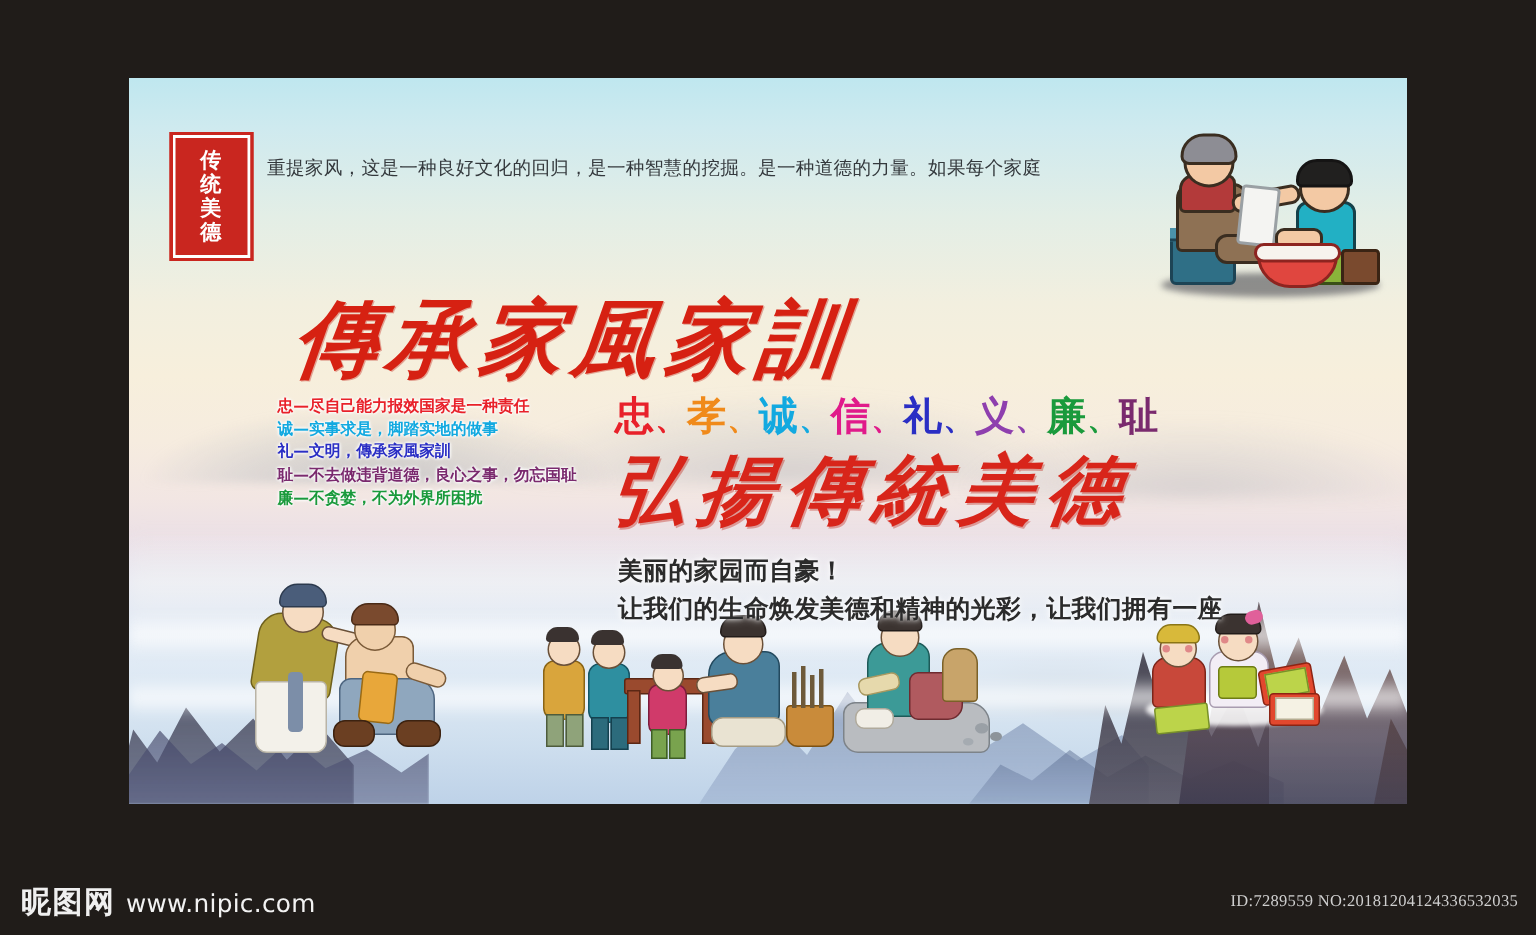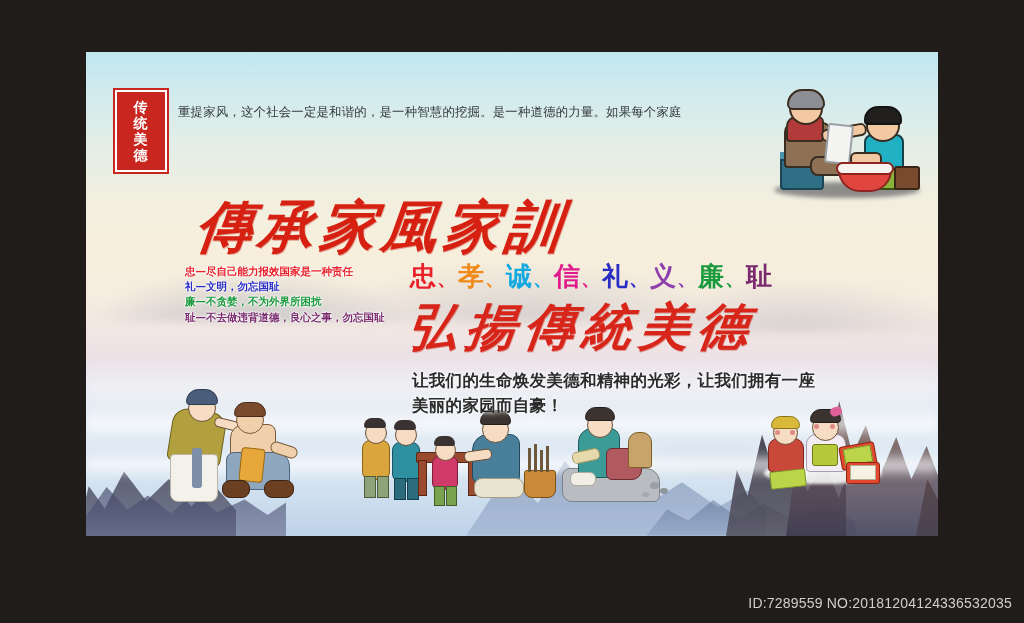--- a/index.html
+++ b/index.html
@@ -148,21 +148,21 @@
     color:#d8251a;letter-spacing:8px;
     font-style:italic;
     text-shadow:1px 1px 0 rgba(190,20,10,.35);
     transform:skewX(-7deg);
   }
 
   
   #virtues{
     position:absolute;left:410px;top:262px;
     font-size:26px;line-height:30px;font-weight:bold;
-    font-family:Liberation Serif, serif;
+    font-family:Liberation Sans, sans-serif;
     letter-spacing:1px;white-space:nowrap;
   }
   #virtues .v{display:inline-block;}
   #virtues .sep{display:inline-block;font-size:20px;}
 
   
   #vlist{
     position:absolute;left:185px;top:264px;width:230px;
   }
   #vlist .row{
@@ -194,22 +194,22 @@
   #wm .cn{
     color:#efefef;font-size:20px;font-weight:bold;letter-spacing:1px;
     font-family:"DejaVu Serif","Liberation Serif",serif;
   }
   #wm .url{
     color:#f2f2f2;font-size:16.5px;letter-spacing:.2px;
     font-family:"DejaVu Sans","Liberation Sans",sans-serif;
   }
   #idline{
     position:absolute;right:12px;top:595px;
-    color:#cfcfcf;font-size:14px;letter-spacing:.2px;
-    font-family:Liberation Sans, sans-serif;
+    color:#cfcfcf;font-size:11px;letter-spacing:.2px;
+    font-family:Liberation Serif, serif;
   }
 </style>
 </head>
 <body>
 
 <div id="stage">
 
   <div id="poster">
 
     <div class="wash m1"></div>
@@ -357,38 +357,43 @@
     </div>
 
     <div id="seal" style="left:27px;top:36px;">
       <span class="sc">传</span>
       <span class="sc">统</span>
       <span class="sc">美</span>
       <span class="sc">德</span>
     </div>
 
     <div id="intro" style="left:92px;top:48px;">
-      <p>重提家风，这个社会一定是和谐的，是一种智慧的挖掘。是一种道德的力量。如果每个家庭</p>
+      <p>重提家风，这是一种良好文化的回归，是一种智慧的挖掘。是一种道德的力量。如果每个家庭</p>
     </div>
 
     <div id="title1" style="left:110px;top:144px;">傳承家風家訓</div>
 
     <div id="vlist" style="left:99px;top:212px;">
       <div class="row" style="color: rgb(232, 33, 42);">忠—尽自己能力报效国家是一种责任</div>
-      <div class="row" style="color: rgb(42, 46, 196);">礼—文明，勿忘国耻</div>
+      <div class="row" style="color: rgb(18, 169, 224);">诚—实事求是，脚踏实地的做事</div>
+      <div class="row" style="color: rgb(42, 46, 196);">礼—文明，傳承家風家訓</div>
+      <div class="row" style="color: rgb(122, 42, 110);">耻—不去做违背道德，良心之事，勿忘国耻</div>
       <div class="row" style="color: rgb(26, 154, 60);">廉—不贪婪，不为外界所困扰</div>
-      <div class="row" style="color: rgb(122, 42, 110);">耻—不去做违背道德，良心之事，勿忘国耻</div>
     </div>
 
     <div id="virtues" style="left:324px;top:210px;"><span class="v" style="color: rgb(232, 33, 42);">忠</span><span class="sep" style="color: rgb(232, 33, 42);">、</span><span class="v" style="color: rgb(240, 138, 26);">孝</span><span class="sep" style="color: rgb(240, 138, 26);">、</span><span class="v" style="color: rgb(18, 169, 224);">诚</span><span class="sep" style="color: rgb(18, 169, 224);">、</span><span class="v" style="color: rgb(224, 26, 138);">信</span><span class="sep" style="color: rgb(224, 26, 138);">、</span><span class="v" style="color: rgb(42, 46, 196);">礼</span><span class="sep" style="color: rgb(42, 46, 196);">、</span><span class="v" style="color: rgb(142, 63, 174);">义</span><span class="sep" style="color: rgb(142, 63, 174);">、</span><span class="v" style="color: rgb(26, 154, 60);">廉</span><span class="sep" style="color: rgb(26, 154, 60);">、</span><span class="v" style="color: rgb(122, 42, 110);">耻</span></div>
 
     <div id="title2" style="left:322px;top:248px;">弘揚傳統美德</div>
 
     <div id="subtitle" style="left:326px;top:316px;">
+      <p>美丽的家园而自豪！</p>
       <p>让我们的生命焕发美德和精神的光彩，让我们拥有一座</p>
-      <p>美丽的家园而自豪！</p>
     </div>
 
   </div>
 
+  <div id="wm">
+    <span class="cn">昵图网</span>
+    <span class="url">www.nipic.com</span>
+  </div>
   <div id="idline">ID:7289559 NO:20181204124336532035</div>
 
 </div>
 
 </body></html>

